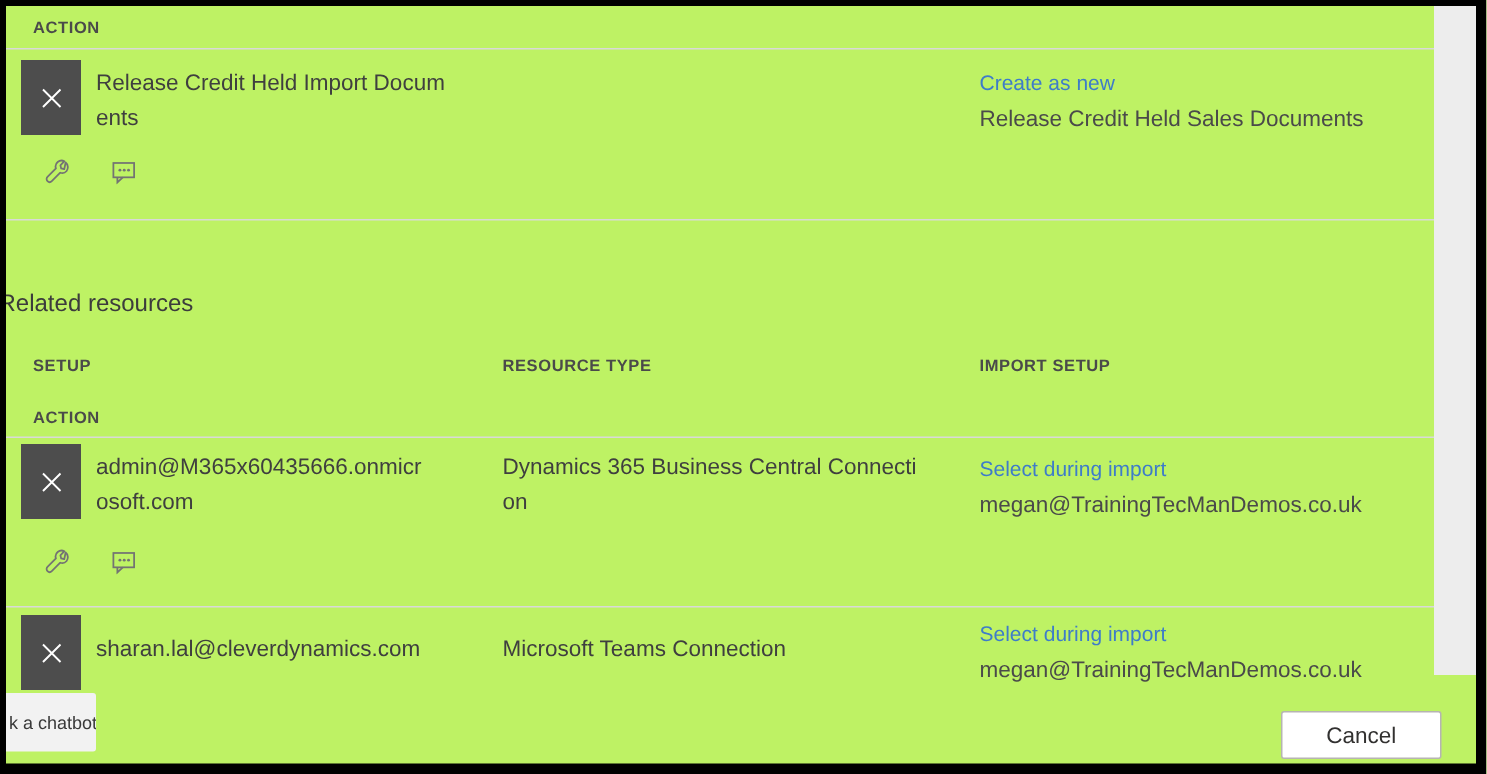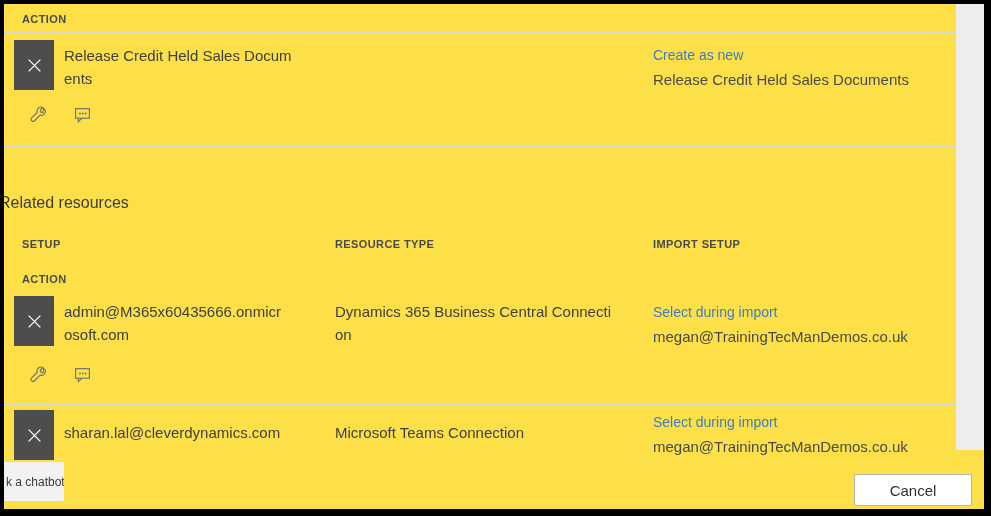--- a/index.html
+++ b/index.html
@@ -1,18 +1,18 @@
 <!DOCTYPE html>
 <html><head>
 <meta charset="utf-8">
 <style>
   * { margin:0; padding:0; box-sizing:border-box; }
   body { font-family:"Liberation Sans","DejaVu Sans",sans-serif; background:#fff; }
   .stage { position:relative; width:991px; height:516px; background:#000; overflow:hidden; }
-  .canvas { position:absolute; left:4px; top:4px; width:980px; height:505px; background:#fde047; overflow:hidden;padding-left:12px; }
+  .canvas { position:absolute; left:4px; top:4px; width:980px; height:505px; background:#bef264; overflow:hidden;padding-left:12px; }
 
   .scroll-track { position:absolute; left:952px; top:0; width:28px; height:446px; background:#ededed; }
 
   .divider { position:absolute; left:0; width:952px; height:1px; background:#d9d9d9; }
 
   .col-head { position:absolute; font-size:11px; font-weight:700; color:#4a4a4a; letter-spacing:.4px; }
 
   .tile { position:absolute; left:10px; width:40px; height:50px; background:#4d4d4d;
           display:flex; align-items:center; justify-content:center; }
 
@@ -25,39 +25,39 @@
   .tool-icons { position:absolute; display:flex; gap:27px; }
   .tool-btn { width:18px; height:18px; display:flex; align-items:center; justify-content:center; cursor:pointer; }
 
   .chip { position:absolute; left:0; top:458px; width:60px; height:39px; background:#f2f2f2;
           display:flex; align-items:center; overflow:hidden; border-radius:0 2px 2px 0; cursor:pointer; }
   .chip span { font-size:12px; color:#3a3a3a; margin-left:2px; white-space:nowrap; }
 
   .btn { position:absolute; top:470px; height:32px; font-size:15px; display:flex;
          align-items:center; justify-content:center; cursor:pointer; border-radius:2px; }
   .btn-primary { left:706px; width:130px; background:#2a6bdd; color:#fff; border:1px solid #2a6bdd; }
-  .btn-secondary { left:850px; width:118px; background:#fff; color:#323130; border:1px solid #b6b4b2; }
+  .btn-secondary { left:850px; width:107px; background:#fff; color:#323130; border:1px solid #b6b4b2; }
 </style>
 </head>
 <body>
 
 <div class="stage">
   <div class="canvas">
 
     <div class="scroll-track"></div>
 
     <div class="col-head" style="left:18px; top:9px;">ACTION</div>
     <div class="divider" style="top:28px;"></div>
 
     <div class="tile" style="top:36px;">
       <svg width="17" height="17" viewBox="0 0 16 16">
         <path d="M2.5 2.5 L13.5 13.5 M13.5 2.5 L2.5 13.5" stroke="#fff" stroke-width="1.2" fill="none"></path>
       </svg>
     </div>
-    <div class="cell" style="left:60px; top:40px; width:260px;">Release Credit Held Sales Docum
+    <div class="cell" style="left:60px; top:40px; width:260px;">Release Credit Held Import Docum
 ents</div>
     <div class="link" style="left:649px; top:40px;">Create as new</div>
     <div class="subval" style="left:649px; top:64px;">Release Credit Held Sales Documents</div>
 
     <div class="tool-icons" style="left:24px; top:101px;">
       <div class="tool-btn">
         <svg width="17" height="17" viewBox="0 0 16 16">
           <path d="M13.9 2.2a3.9 3.9 0 0 1 .6 5.3c-1 1.2-2.6 1.6-4 1.1l-5.3 5.3a1.9 1.9 0 0 1-2.7-2.7l5.3-5.3c-.5-1.4-.1-3 1.1-4a3.9 3.9 0 0 1 4.2-.5L10.6 4l.5 1.9 1.9.5z" fill="none" stroke="#737373" stroke-width="1.1" stroke-linejoin="round"></path>
         </svg>
       </div>

